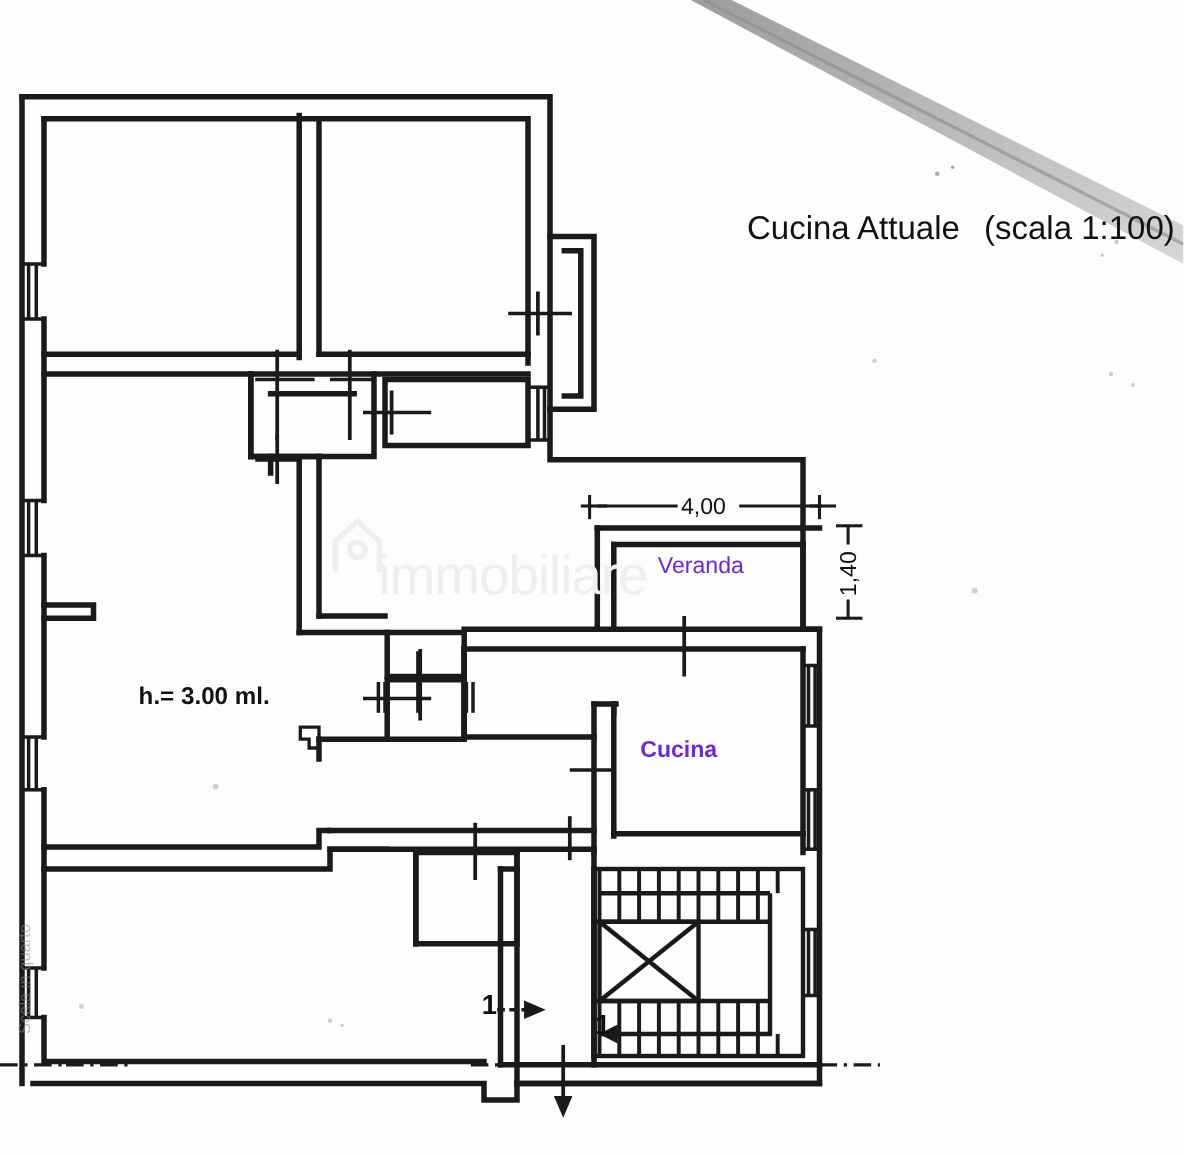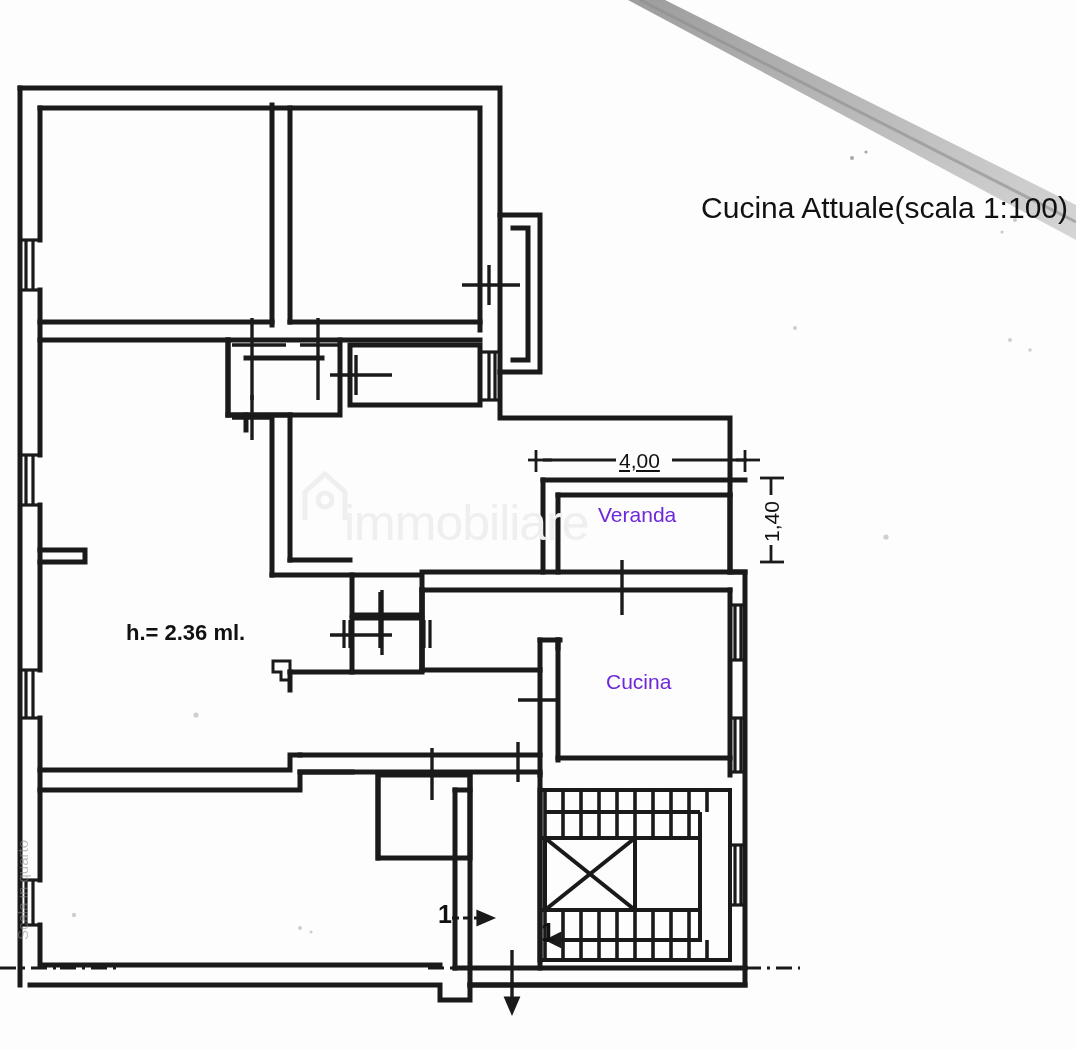--- a/index.html
+++ b/index.html
@@ -47,21 +47,21 @@
     margin: 0;
   }
   .title-sub {
     font-size: 30px;
     font-weight: 400;
     color: #111;
     line-height: 1.2;
     white-space: nowrap;
     margin-top: 12px;
   }
-  .title-sub .scale-part { }
+  .title-sub .scale-part { margin-left: 22px; }
   .room-label {
     position: absolute;
     font-size: 21px;
     color: #6d28d9;
     white-space: nowrap;
   }
   .dim-label {
     position: absolute;
     font-size: 21px;
     color: #111;
@@ -443,27 +443,27 @@
   </div>
 
   <div class="title-block">
     <div class="title-sub">
       <span>Cucina Attuale</span><span class="scale-part">(scala 1:100)</span>
     </div>
   </div>
 
   <div class="room-label" style="left:598px; top:503px;">Veranda</div>
 
-  <div class="room-label" style="left:606px; top:670px;">Cucina</div>
-
-  <div class="dim-label" style="left:619px; top:449px;text-decoration:underline;">4,00</div>
+  <div class="room-label" style="left:582px; top:670px;font-weight:bold;">Cucina</div>
+
+  <div class="dim-label" style="left:619px; top:449px;">4,00</div>
 
   <div class="dim-label vert" style="left:752px; top:510px; width:40px; text-align:center;">1,40</div>
 
-  <div class="height-note" style="left:126px; top:620px;">h.= 2.36 ml.</div>
+  <div class="height-note" style="left:126px; top:620px;">h.= 3.00 ml.</div>
 
   <div class="sec-mark" style="left:438px; top:900px;">1</div>
 
   <div class="sec-mark" style="left:541px; top:918px;">1</div>
 
   <div class="edge-text" style="left:14px; top:940px;">Scala in quarto</div>
 
 </div>
 
 </body></html>

